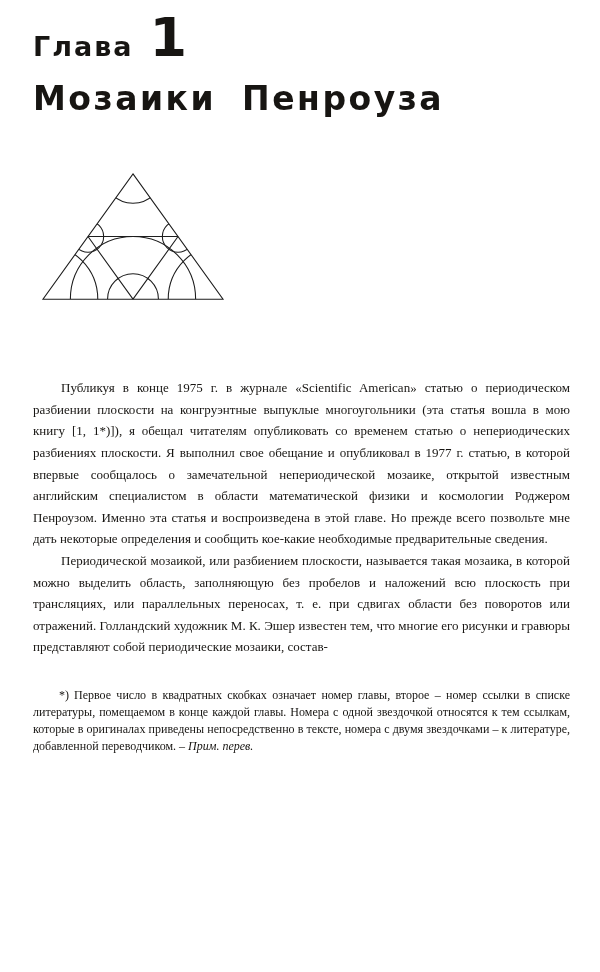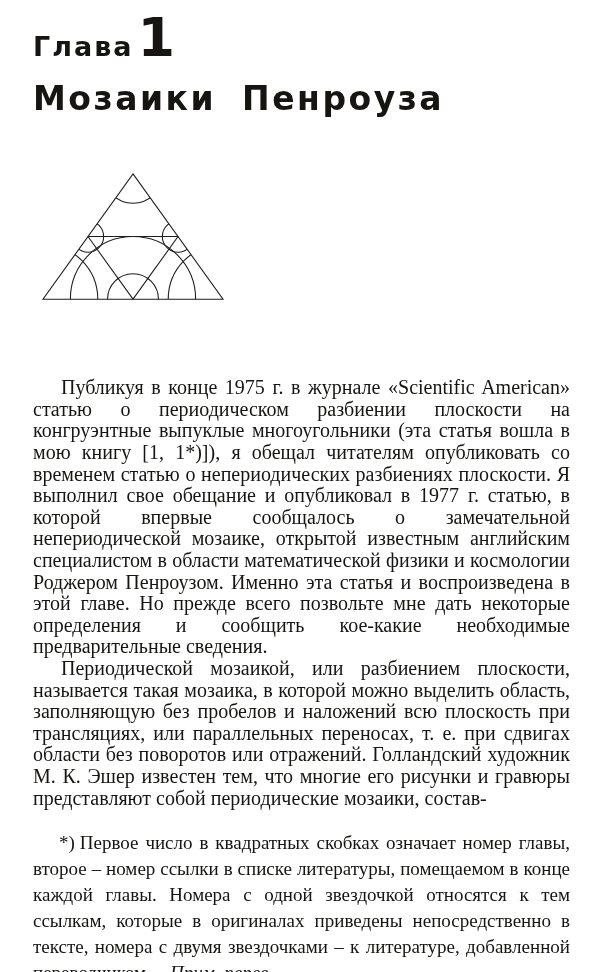--- a/index.html
+++ b/index.html
@@ -12,21 +12,21 @@
     color: #171512;
     font-family: "Liberation Serif", serif;
     box-sizing: border-box;
     padding: 12px 30px 0 33px;
     overflow: hidden;
   }
   
   .chapter-line {
     display: flex;
     align-items: baseline;
-    gap: 4px;
+    gap: 16px;
   }
   .chapter-label {
     font-family: "DejaVu Sans", sans-serif;
     font-weight: bold;
     font-size: 27px;
     letter-spacing: 2px;
   }
   .chapter-number {
     font-family: "DejaVu Sans", sans-serif;
     font-weight: bold;
@@ -44,33 +44,33 @@
   }
   
   .figure-block {
     margin: 52px 0 0 2px;
     width: 200px;
   }
   .figure-block svg { display: block; }
   
   .body-text {
     margin-top: 70px;
-    font-size: 20px;
+    font-size: 13px;
     line-height: 21.6px;
     text-align: justify;
   }
   .body-text p {
     margin: 0;
     text-indent: 28px;
   }
   
   .footnote {
-    margin-top: 21px;
-    font-size: 19px;
-    line-height: 26px;
+    margin-top: 29px;
+    font-size: 12px;
+    line-height: 17px;
     text-align: justify;
     text-indent: 26px;
   }
   .footnote .fn-marker { margin-right: 5px; }
   .footnote .fn-attribution { font-style: italic; }
 </style>
 </head>
 <body>
 
 <div class="page">

